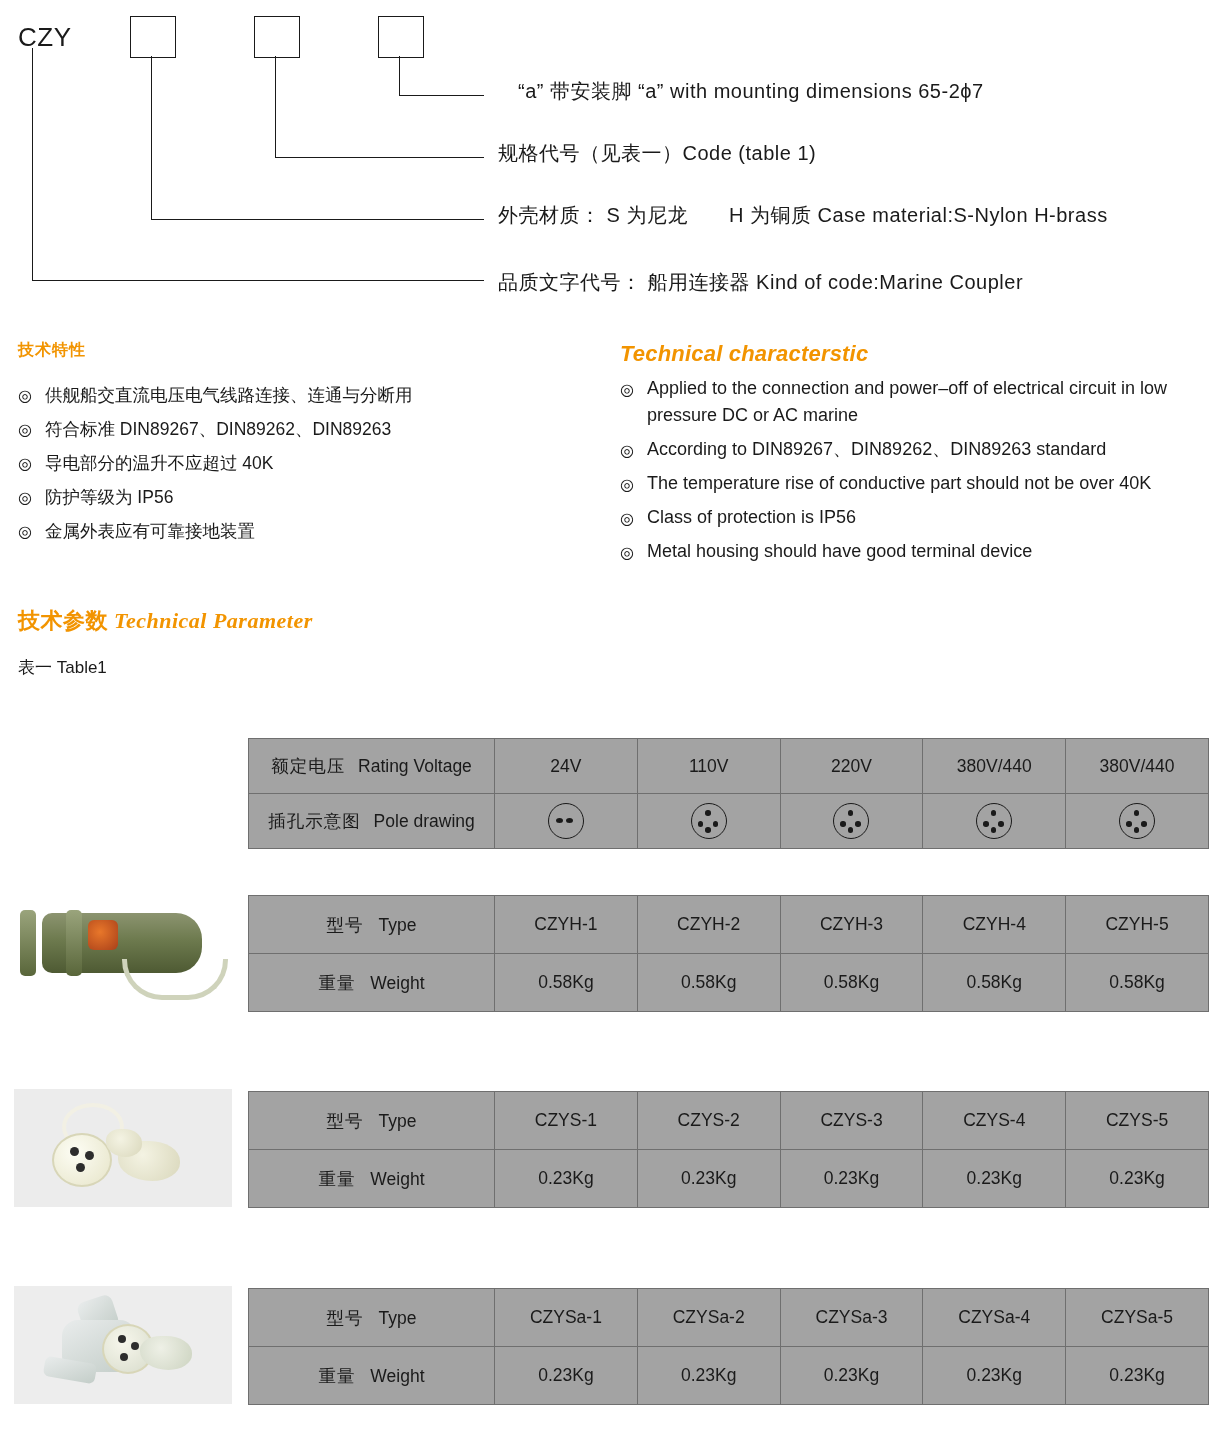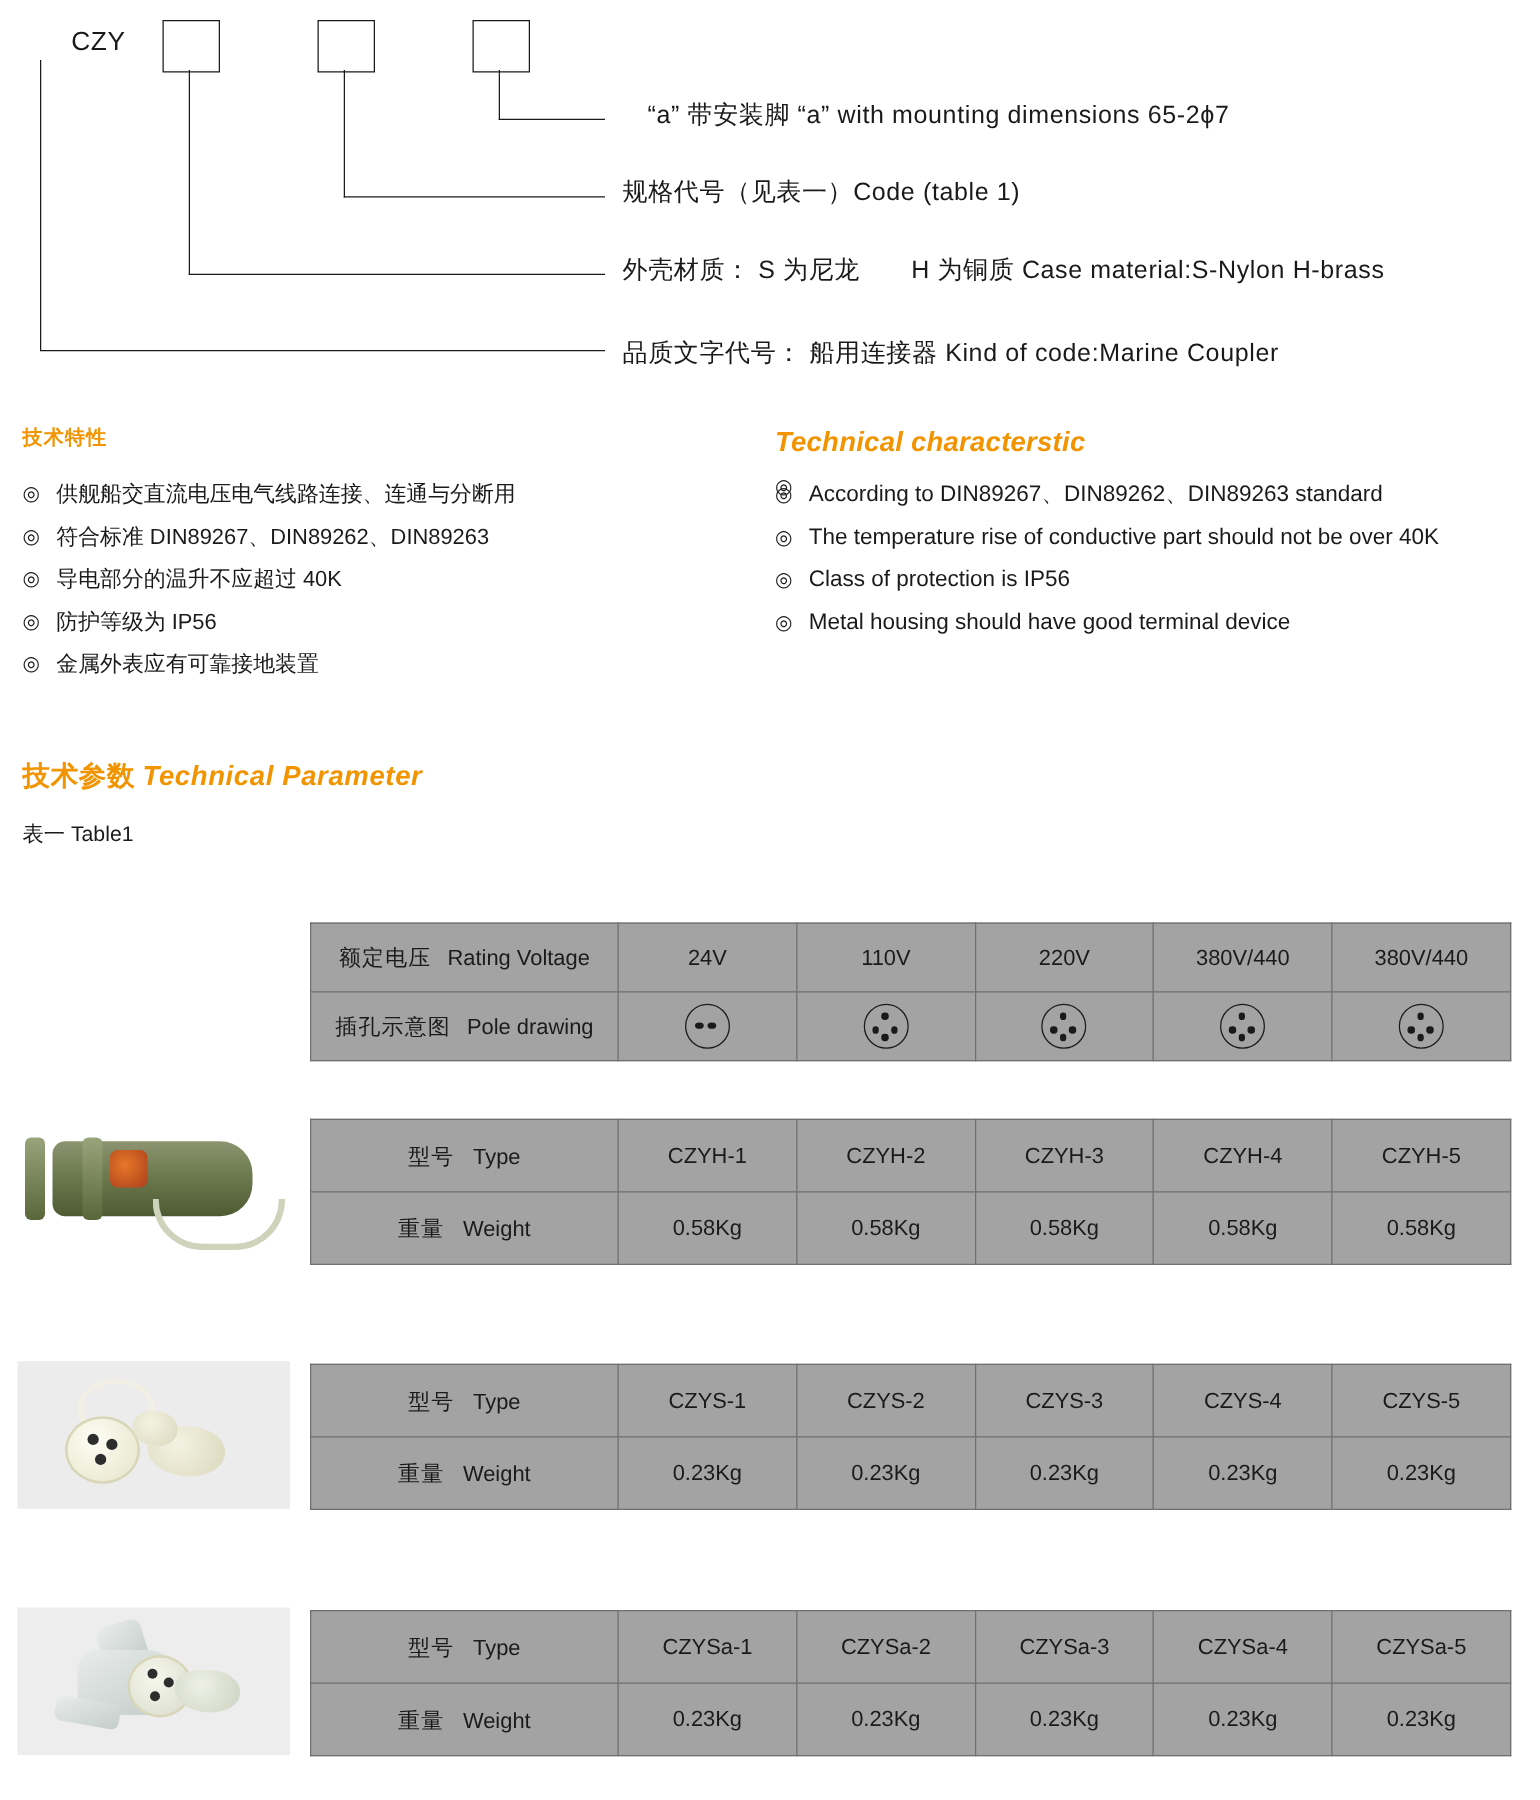--- a/index.html
+++ b/index.html
@@ -26,22 +26,21 @@
   }
   .cd-label {
     position: absolute;
     font-size: 20px;
     letter-spacing: 0.5px;
     white-space: nowrap;
   }
   #cd-czy {
     left: 18px;
     top: 22px;
-    font-size: 21px;
-    margin-left: 39px;
+    font-size: 26px;
   }
   .cd-box {
     position: absolute;
     width: 44px;
     height: 40px;
     border: 1.4px solid #1a1a1a;
     background: #fff;
   }
   #cd-box1 { left: 130px; top: 16px; }
   #cd-box2 { left: 254px; top: 16px; }
@@ -111,21 +110,21 @@
   
   #tp-title {
     position: absolute;
     left: 18px;
     top: 606px;
     font-size: 22px;
     font-weight: bold;
     color: #f29400;
     letter-spacing: 0.5px;
   }
-  #tp-title .en { font-style: italic; }
+  #tp-title .en { font-style: italic; font-family: Liberation Serif, serif; }
   #tp-subtitle {
     position: absolute;
     left: 18px;
     top: 656px;
     font-size: 17px;
     color: #1a1a1a;
   }
 
   
   .dtable {
@@ -289,21 +288,21 @@
 
 <ul class="feat-list" id="tc-cn-list">
   <li class="feat-item"><span class="bullet">◎</span><span>供舰船交直流电压电气线路连接、连通与分断用</span></li>
   <li class="feat-item"><span class="bullet">◎</span><span>符合标准 DIN89267、DIN89262、DIN89263</span></li>
   <li class="feat-item"><span class="bullet">◎</span><span>导电部分的温升不应超过 40K</span></li>
   <li class="feat-item"><span class="bullet">◎</span><span>防护等级为 IP56</span></li>
   <li class="feat-item"><span class="bullet">◎</span><span>金属外表应有可靠接地装置</span></li>
 </ul>
 
 <ul class="feat-list" id="tc-en-list">
-  <li class="feat-item"><span class="bullet">◎</span></li>
+  <li class="feat-item"><span class="bullet">◎</span><span>Applied to the connection and power–off of electrical circuit in low pressure DC or AC marine</span></li>
   <li class="feat-item"><span class="bullet">◎</span><span>According to DIN89267、DIN89262、DIN89263 standard</span></li>
   <li class="feat-item"><span class="bullet">◎</span><span>The temperature rise of conductive part should not be over 40K</span></li>
   <li class="feat-item"><span class="bullet">◎</span><span>Class of protection is IP56</span></li>
   <li class="feat-item"><span class="bullet">◎</span><span>Metal housing should have good terminal device</span></li>
 </ul>
 
 <div id="tp-title"><span>技术参数</span><span class="en" style="margin-left:6px;">Technical Parameter</span></div>
 <div id="tp-subtitle">表一 Table1</div>
 
 <table class="dtable" id="voltage-table">

